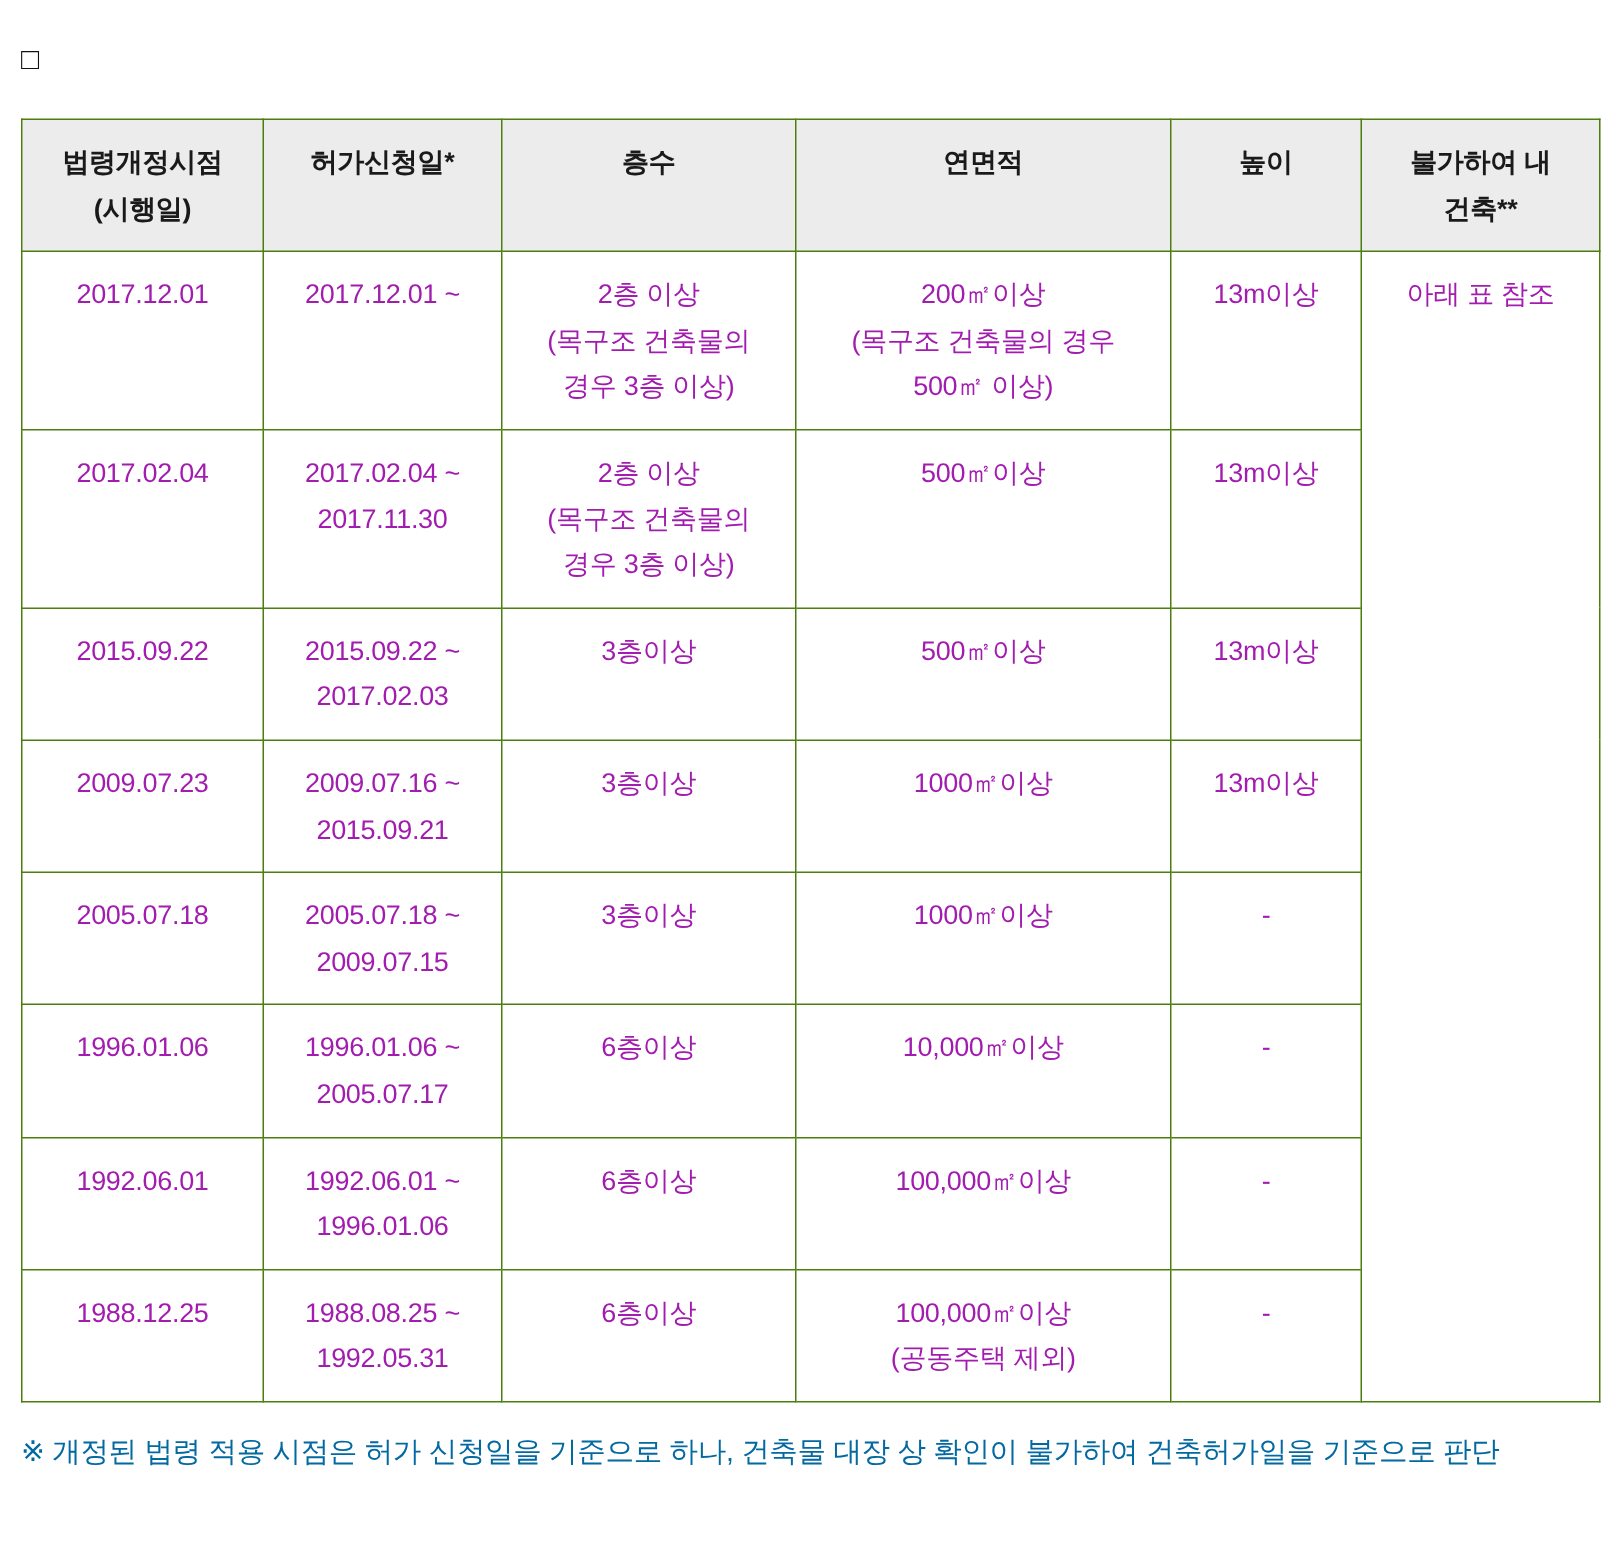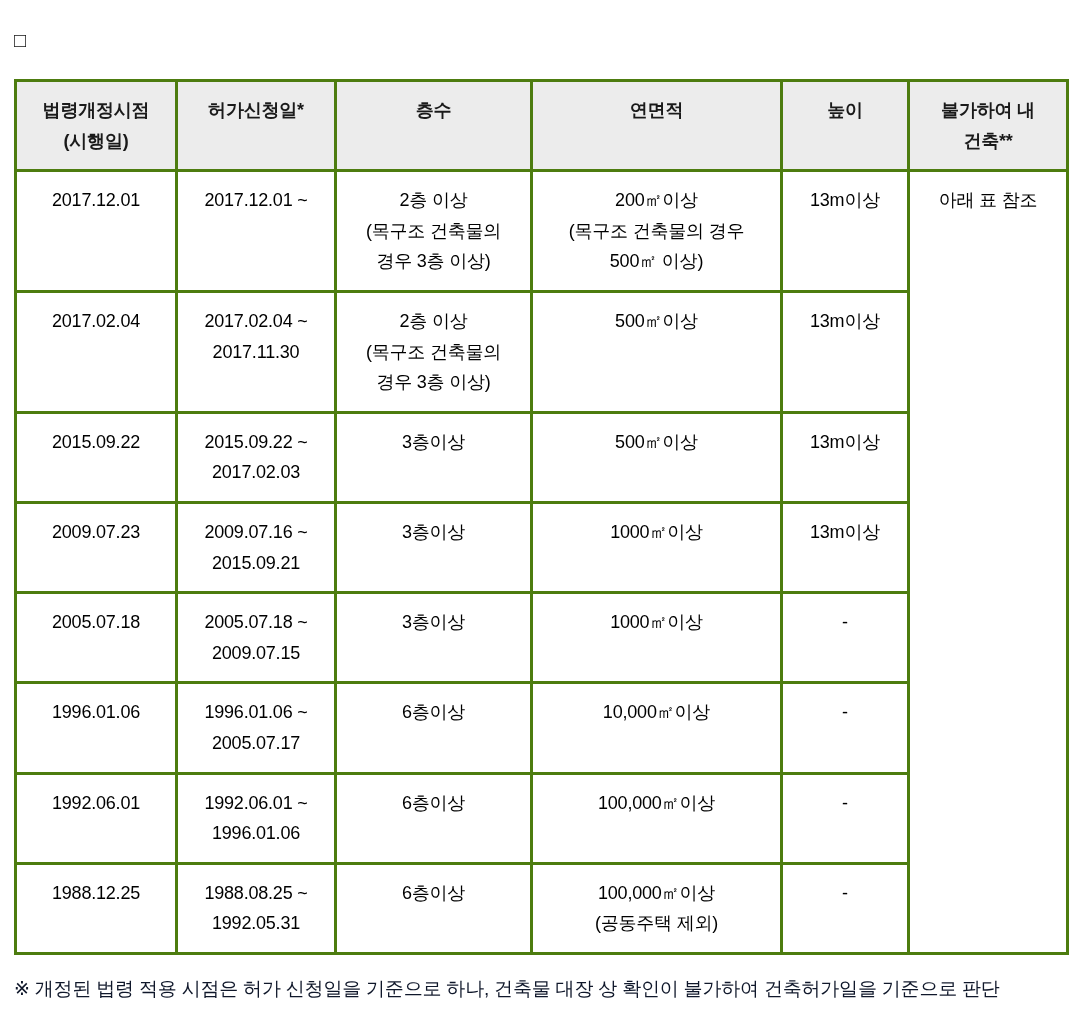--- a/index.html
+++ b/index.html
@@ -30,43 +30,43 @@
     font-size: 20px;
     position: relative;
     top: -1px;
   }
   table.criteria {
     border-collapse: collapse;
     table-layout: fixed;
     width: 1052px;
   }
   table.criteria th, table.criteria td {
-    border: 3px solid #4d7c0f;
+    border: 1px solid #4d7c0f;
     vertical-align: top;
     text-align: center;
     padding: 13px 8px;
     font-size: 18px;
     line-height: 1.7;
     white-space: pre-line;
     letter-spacing: -0.2px;
   }
   table.criteria th {
     background: #ececec;
     font-weight: 700;
     color: #1a1a1a;
     height: 86px;
   }
-  table.criteria td { color: #000000; margin-top: 38px; }
+  table.criteria td { color: #a21caf; margin-top: 38px; }
   tr.row-tall  { height: 116px; }
   tr.row-base  { height: 87px; }
   .footnote {
     margin-top: 14px;
     font-size: 19px;
     line-height: 2.15;
-    color: #0f172a;
+    color: #0369a1;
     letter-spacing: -0.2px;
     width: 1052px;
   }
 </style>
 </head>
 <body>
 
 <div class="page">
 
   <h1 class="doc-title">

